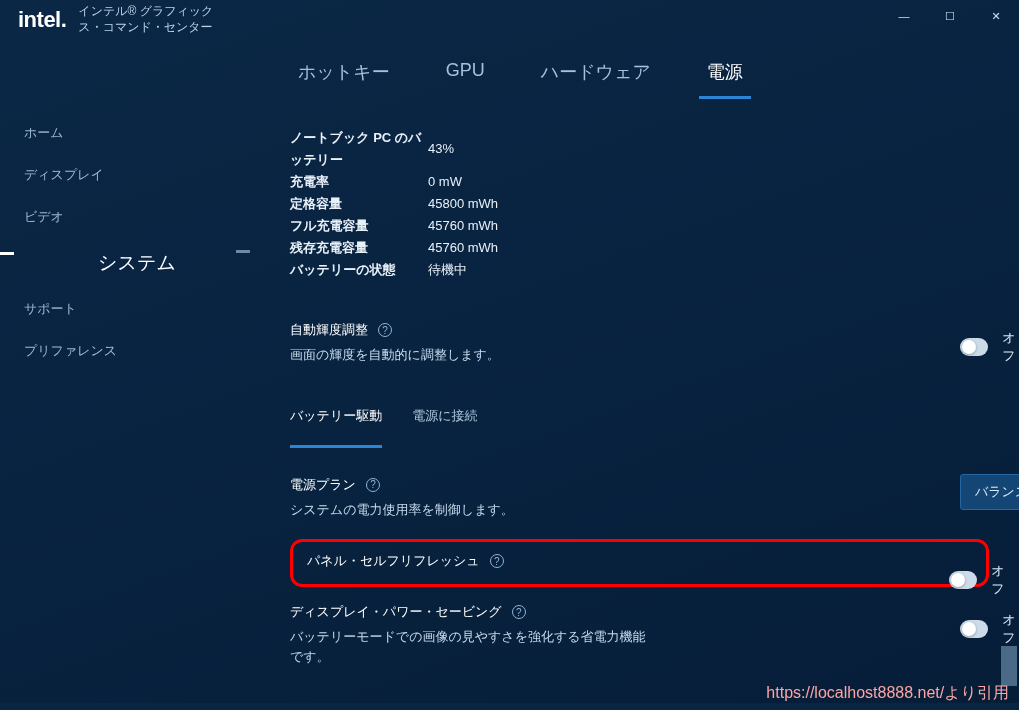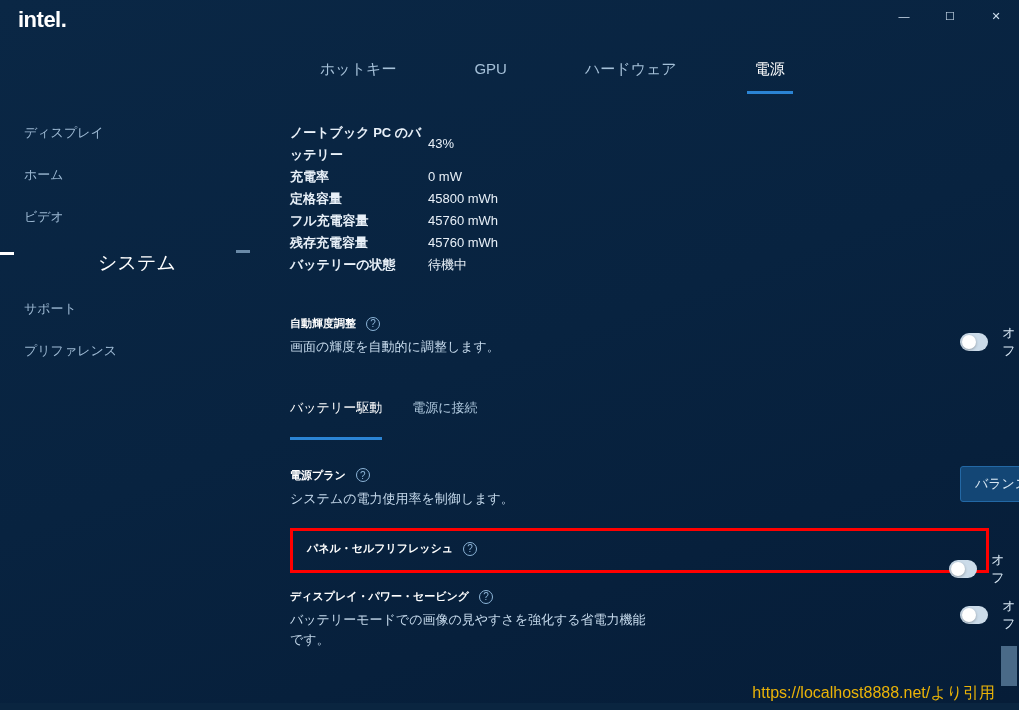--- a/index.html
+++ b/index.html
@@ -11,62 +11,63 @@
     .win-controls { position: absolute; right: 0; top: 0; display: flex; }
     .win-btn { width: 46px; height: 32px; display: flex; align-items: center; justify-content: center; color: #d0e0ef; font-size: 11px; cursor: pointer; }
     .content { display: flex; flex: 1; min-height: 0; }
     .sidebar { width: 250px; padding-top: 72px; }
     .nav-item { color: #9cb8d2; font-size: 13px; padding: 12px 0 12px 24px; cursor: pointer; }
     .nav-item.active { color: #fff; font-size: 19px; position: relative; padding: 12px 0 12px 24px; text-align: center; }
     .nav-item.active::before { content: ""; position: absolute; left: 0; top: 14px; width: 14px; height: 3px; background: #fff; }
     .nav-item.active::after { content: ""; position: absolute; right: 0; top: 12px; width: 14px; height: 3px; background: #6a8aa8; }
     .main { flex: 1; padding: 0 30px 0 40px; overflow-y: auto; }
     .tabs { display: flex; gap: 40px; margin-top: 10px; }
-    .tab { color: #a5c0d8; font-size: 15px; padding: 10px 8px 12px; cursor: pointer; margin-left: 22px; }
+    .tab { color: #a5c0d8; font-size: 18px; padding: 10px 8px 12px; cursor: pointer; }
     .tab.active { color: #fff; border-bottom: 3px solid #2b84d4; }
     .info-block { margin-top: 28px; }
     .info-row { display: flex; font-size: 13px; color: #e8f0f8; line-height: 22px; align-items: center; }
     .info-label { width: 138px; font-weight: 600; }
     .info-value { }
     .section { margin-top: 40px; padding-bottom: 2px; }
     .section-head { display: flex; align-items: center; gap: 10px; }
-    .section-title { color: #fff; font-size: 11px; font-weight: 700; }
+    .section-title { color: #fff; font-size: 13px; font-weight: 400; }
     .help-icon { width: 14px; height: 14px; border: 1px solid #8db5d8; border-radius: 50%; color: #8db5d8; font-size: 10px; display: inline-flex; align-items: center; justify-content: center; cursor: pointer; }
     .section-desc { color: #c7dbed; font-size: 13px; margin-top: 6px; max-width: 360px; line-height: 1.5; }
     .control-zone { position: absolute; left: 670px; display: flex; align-items: center; gap: 14px; }
     .setting-row { position: relative; }
     .toggle { width: 36px; height: 18px; background: #cbdbe9; border-radius: 9px; position: relative; cursor: pointer; }
     .toggle-knob { width: 14px; height: 14px; border-radius: 50%; background: #fff; box-shadow: 0 1px 3px rgba(0,0,0,0.3); position: absolute; top: 2px; left: 2px; }
     .toggle-label { color: #d7e6f3; font-size: 13px; }
     .subtabs { display: flex; gap: 30px; margin-top: 34px; }
     .subtab { color: #b0c9de; font-size: 13px; padding: 6px 0 20px; cursor: pointer; }
     .subtab.active { color: #fff; border-bottom: 3px solid #2b84d4; }
     .dropdown { width: 266px; height: 36px; background: #134675; border: 1px solid #2368a5; border-radius: 3px; display: flex; align-items: center; justify-content: space-between; padding: 0 14px; color: #d9e8f4; font-size: 13px; cursor: pointer; }
-    .highlight-box { border: 3px solid #ff0000; border-radius: 0; padding: 10px 14px 14px; margin-top: 18px; position: relative; }
+    .highlight-box { border: 3px solid #ff0000; border-radius: 12px; padding: 10px 14px 14px; margin-top: 18px; position: relative; }
     .highlight-box .control-zone { left: 656px; }
-    .attribution { position: absolute; right: 24px; bottom: 6px; color: #eab308; font-size: 16px; }
+    .attribution { position: absolute; right: 10px; bottom: 6px; color: #fca5a5; font-size: 16px; }
     .scroll-thumb { position: absolute; right: 2px; bottom: 24px; width: 16px; height: 40px; background: #4a6a88; }
   </style>
 </head>
 <body>
 
 <div class="window">
   <div class="titlebar">
     <div class="logo">intel.</div>
+    <div class="app-title">インテル® グラフィックス・コマンド・センター</div>
     <div class="win-controls">
       <div class="win-btn">—</div>
       <div class="win-btn">☐</div>
       <div class="win-btn">✕</div>
     </div>
   </div>
 
   <div class="content">
     <div class="sidebar">
+      <div class="nav-item">ホーム</div>
       <div class="nav-item">ディスプレイ</div>
-      <div class="nav-item">ホーム</div>
       <div class="nav-item">ビデオ</div>
       <div class="nav-item active">システム</div>
       <div class="nav-item">サポート</div>
       <div class="nav-item">プリファレンス</div>
     </div>
 
     <div class="main">
       <div class="tabs">
         <div class="tab">ホットキー</div>
         <div class="tab">GPU</div>

